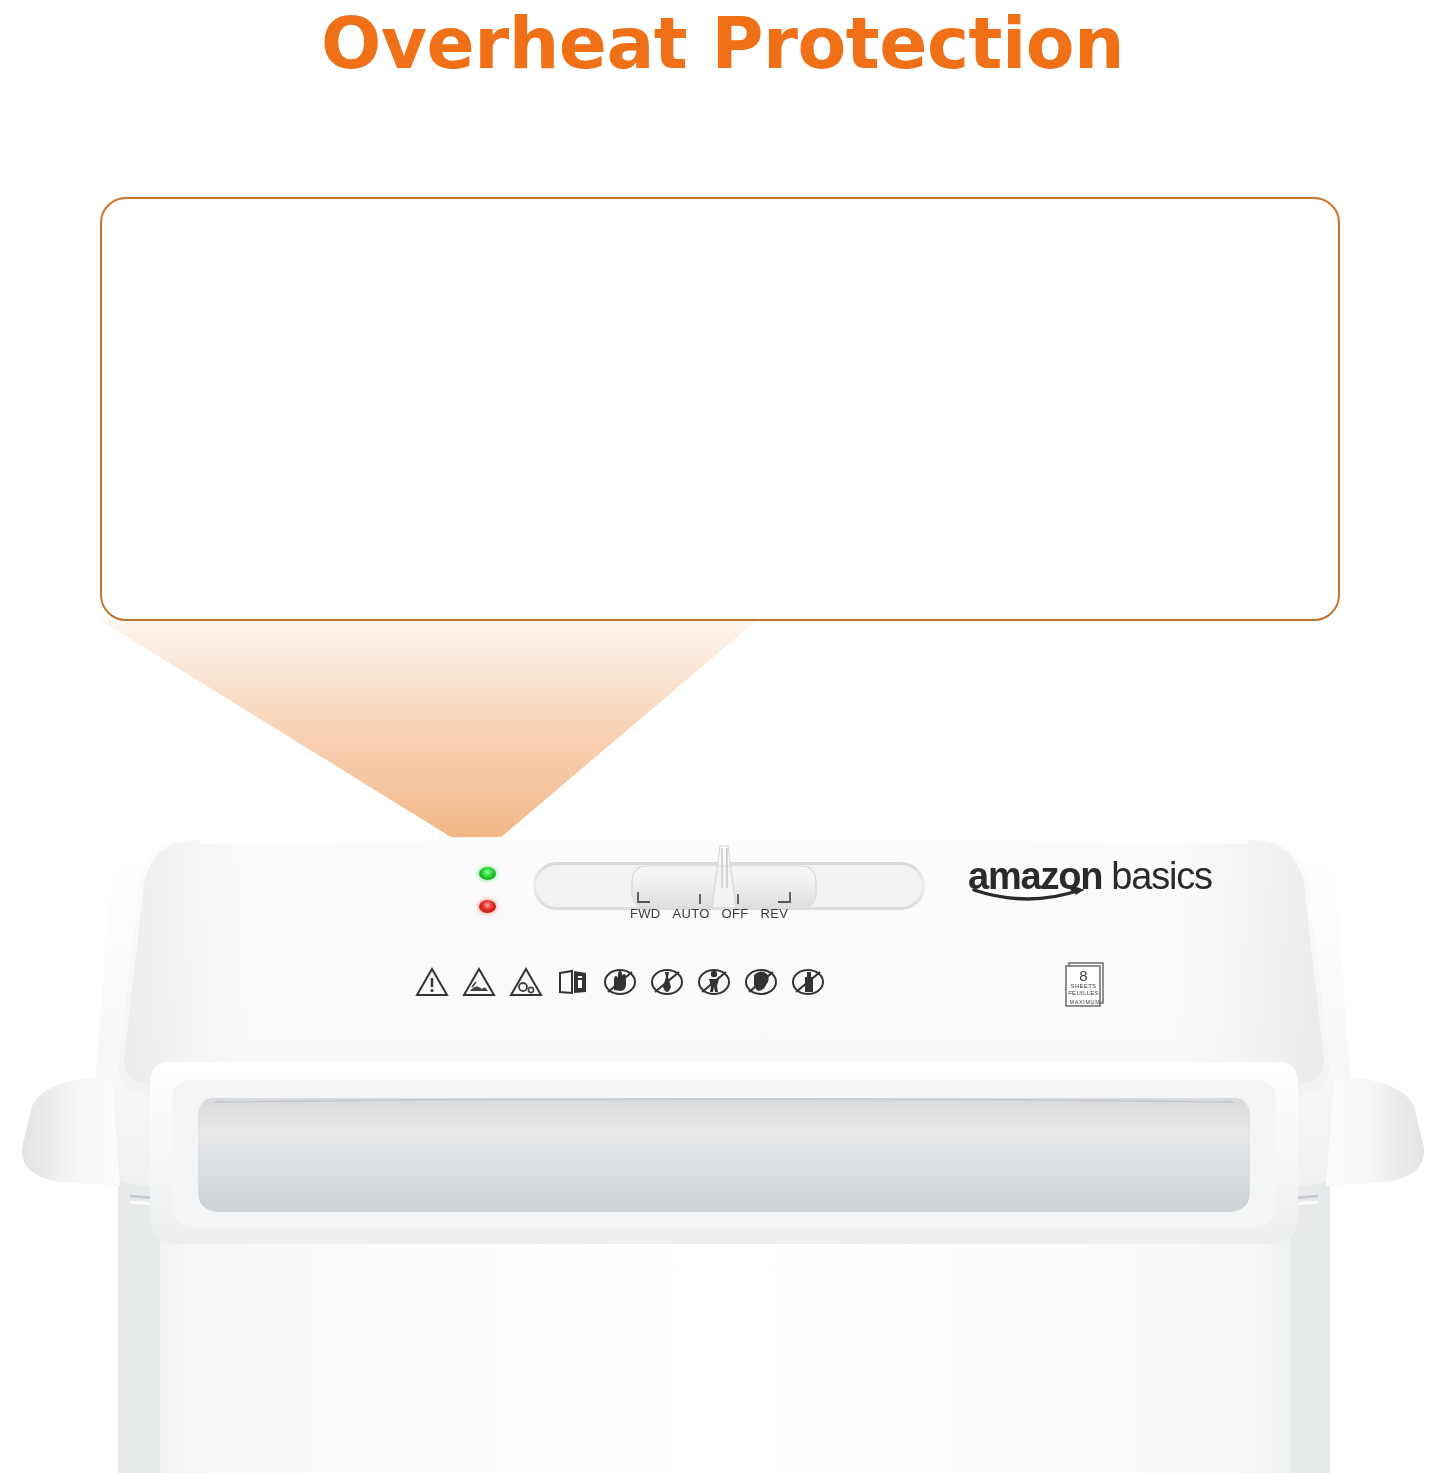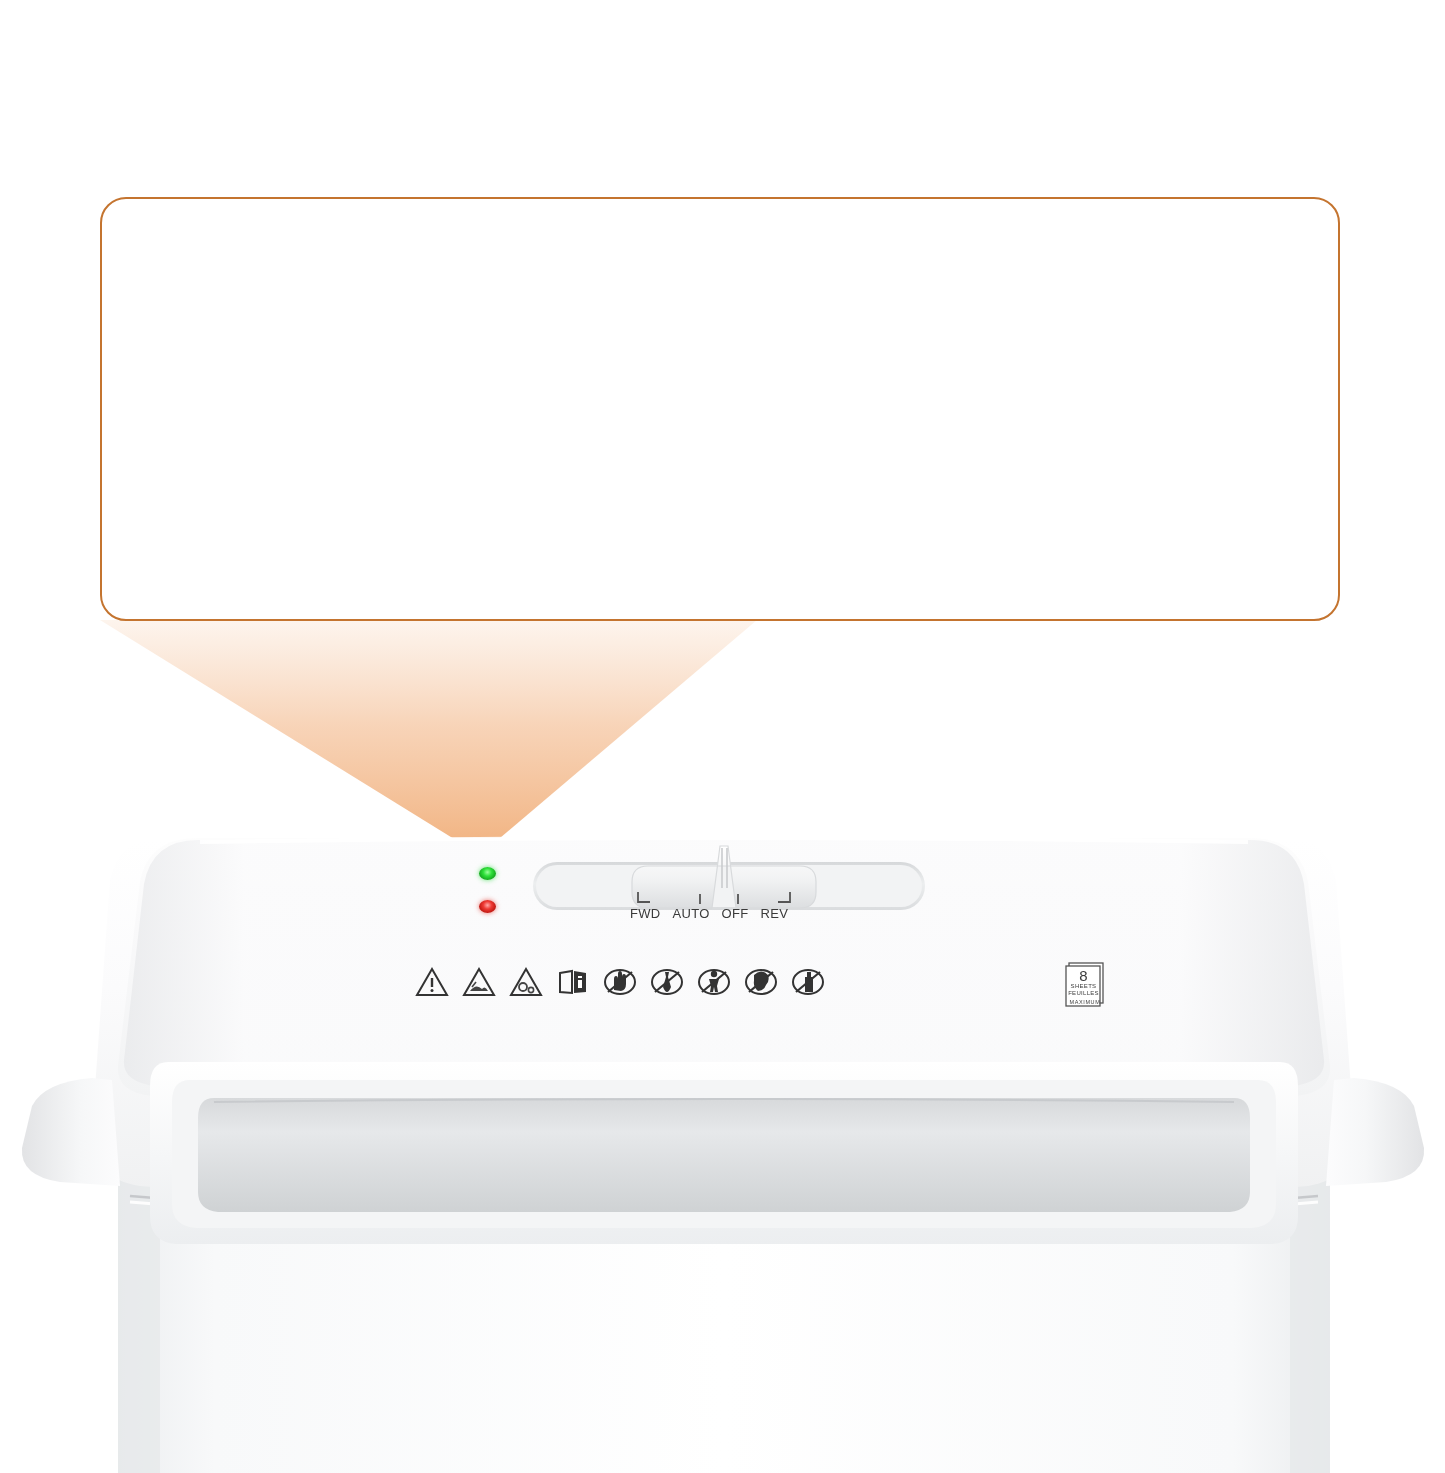--- a/index.html
+++ b/index.html
@@ -190,20 +190,21 @@
   }
   .sheets-badge .num{font-size:15px;line-height:1;margin-top:6px;}
   .sheets-badge .w{font-size:6px;line-height:1.15;letter-spacing:0.3px;}
   .sheets-badge .mx{font-size:5.5px;letter-spacing:0.6px;margin-top:2px;}
 </style>
 </head>
 <body>
 
 <div id="root">
 
+  <div class="title">Overheat Protection</div>
 
   <svg class="beam" viewBox="0 0 1445 275" preserveAspectRatio="none">
     <defs>
       <linearGradient id="beamGrad" x1="0" y1="0" x2="0" y2="1">
         <stop offset="0%" stop-color="#f4c39c" stop-opacity="0.18"></stop>
         <stop offset="45%" stop-color="#f3b98c" stop-opacity="0.62"></stop>
         <stop offset="100%" stop-color="#f0ad77" stop-opacity="0.95"></stop>
       </linearGradient>
     </defs>
     <polygon points="100,20 757,20 480,255" fill="url(#beamGrad)"></polygon>
@@ -473,20 +474,27 @@
   <div class="m-led m-led-green"></div>
   <div class="m-led m-led-red"></div>
 
   <div class="switch-labels">
     <span>FWD</span>
     <span>AUTO</span>
     <span>OFF</span>
     <span>REV</span>
   </div>
 
+  <div class="brand">
+    <span class="b1">amazon</span><span class="b2">basics</span>
+    <svg width="118" height="16" viewBox="0 0 118 16" style="position:absolute;left:4px;top:32px;">
+      <path d="M2 3 Q56 21 108 3 Q104 1 100 2" fill="none" stroke="#2a2a2a" stroke-width="3.4" stroke-linecap="round"></path>
+      <path d="M100 1.5 L112 2.5 L104 8 Z" fill="#2a2a2a"></path>
+    </svg>
+  </div>
 
   <div class="icon-strip">
     <svg width="34" height="34" viewBox="0 0 34 34">
       <path d="M17 4 L32 30 L2 30 Z" fill="none" stroke="#333" stroke-width="2"></path>
       <rect x="15.8" y="13" width="2.4" height="9" fill="#333"></rect>
       <circle cx="17" cy="25.5" r="1.5" fill="#333"></circle>
     </svg>
     <svg width="34" height="34" viewBox="0 0 34 34">
       <path d="M17 4 L32 30 L2 30 Z" fill="none" stroke="#333" stroke-width="2"></path>
       <path d="M8 26 Q14 18 20 24 Q23 20 26 26 Z" fill="#444"></path>

